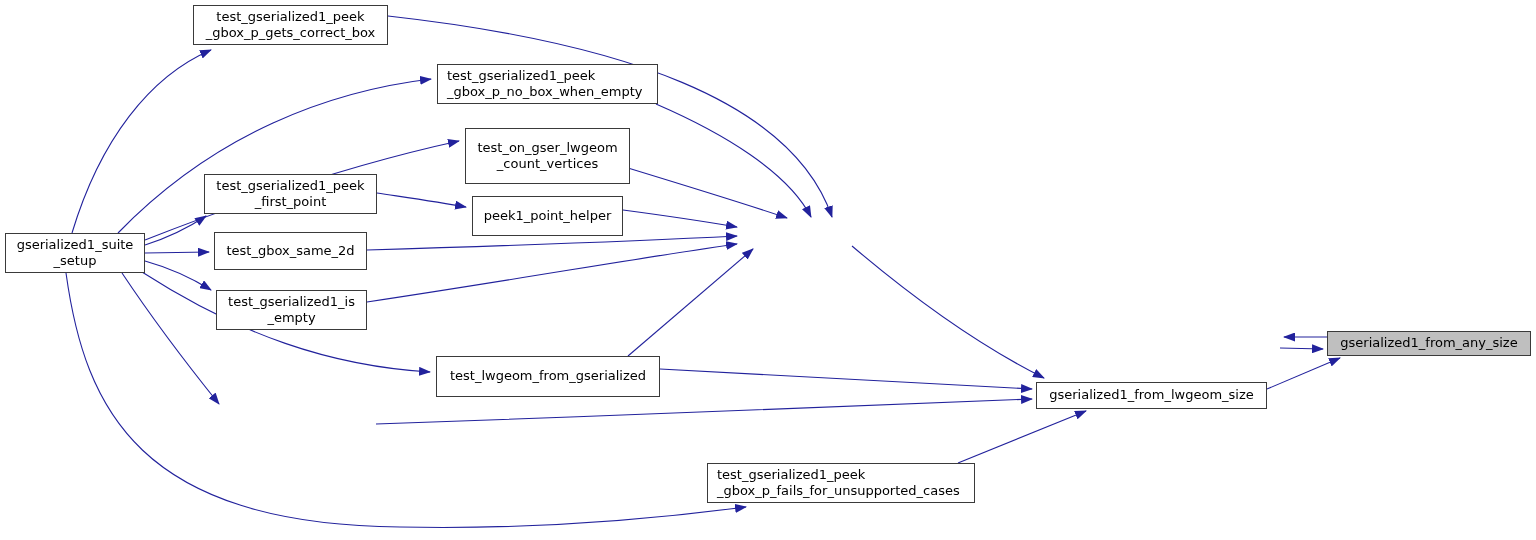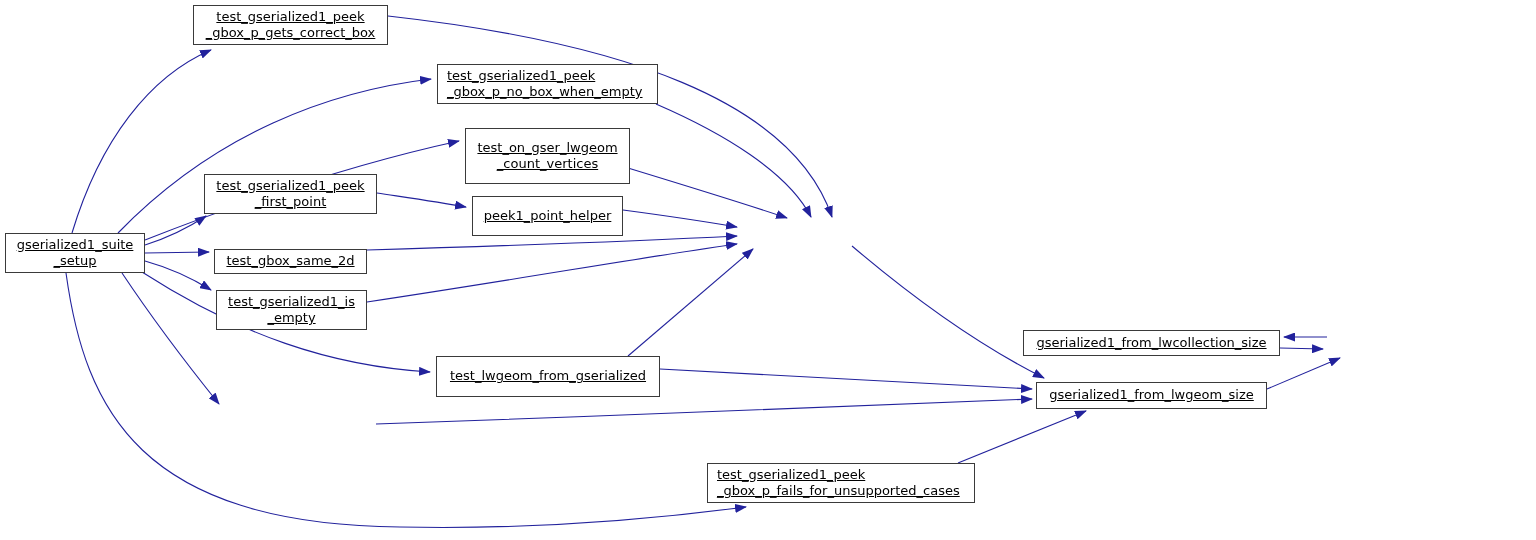--- a/index.html
+++ b/index.html
@@ -24,21 +24,20 @@
     position:absolute;
     box-sizing:border-box;
     background:var(--node-fill);
     border:1px solid var(--node-border);
     color:var(--text-color);
     font-size:13px;line-height:16.5px;
     display:flex;flex-direction:column;justify-content:center;
     text-align:center;
     white-space:nowrap;
     cursor:pointer;
-    text-decoration:underline;
   }
   .node span{display:block;}
   .node.align-left{text-align:left;padding-left:9px;}
   .node--highlight{background:var(--highlight-fill);}
 </style>
 </head>
 <body>
 
 <div id="canvas">
 
@@ -96,39 +95,39 @@
 
   <div class="node" style="left:204px;top:174px;width:173px;height:40px">
     <span>test_gserialized1_peek</span>
     <span>_first_point</span>
   </div>
 
   <div class="node" style="left:472px;top:196px;width:151px;height:40px">
     <span>peek1_point_helper</span>
   </div>
 
-  <div class="node" style="left:214px;top:249px;width:153px;height:25px">
+  <div class="node" style="left:214px;top:232px;width:153px;height:38px">
     <span>test_gbox_same_2d</span>
   </div>
 
   <div class="node" style="left:216px;top:290px;width:151px;height:40px">
     <span>test_gserialized1_is</span>
     <span>_empty</span>
   </div>
 
 
   <div class="node" style="left:436px;top:356px;width:224px;height:41px">
     <span>test_lwgeom_from_gserialized</span>
   </div>
 
 
-  <div class="node" style="left:1023px;top:330px;width:257px;height:26px">
-    <span>gserialized1_from_lwcollection_size</span>
+
+  <div class="node node--highlight" style="left:1327px;top:331px;width:204px;height:25px">
+    <span>gserialized1_from_any_size</span>
   </div>
-
 
   <div class="node" style="left:1036px;top:382px;width:231px;height:27px">
     <span>gserialized1_from_lwgeom_size</span>
   </div>
 
   <div class="node align-left" style="left:707px;top:463px;width:268px;height:40px">
     <span>test_gserialized1_peek</span>
     <span>_gbox_p_fails_for_unsupported_cases</span>
   </div>
 

